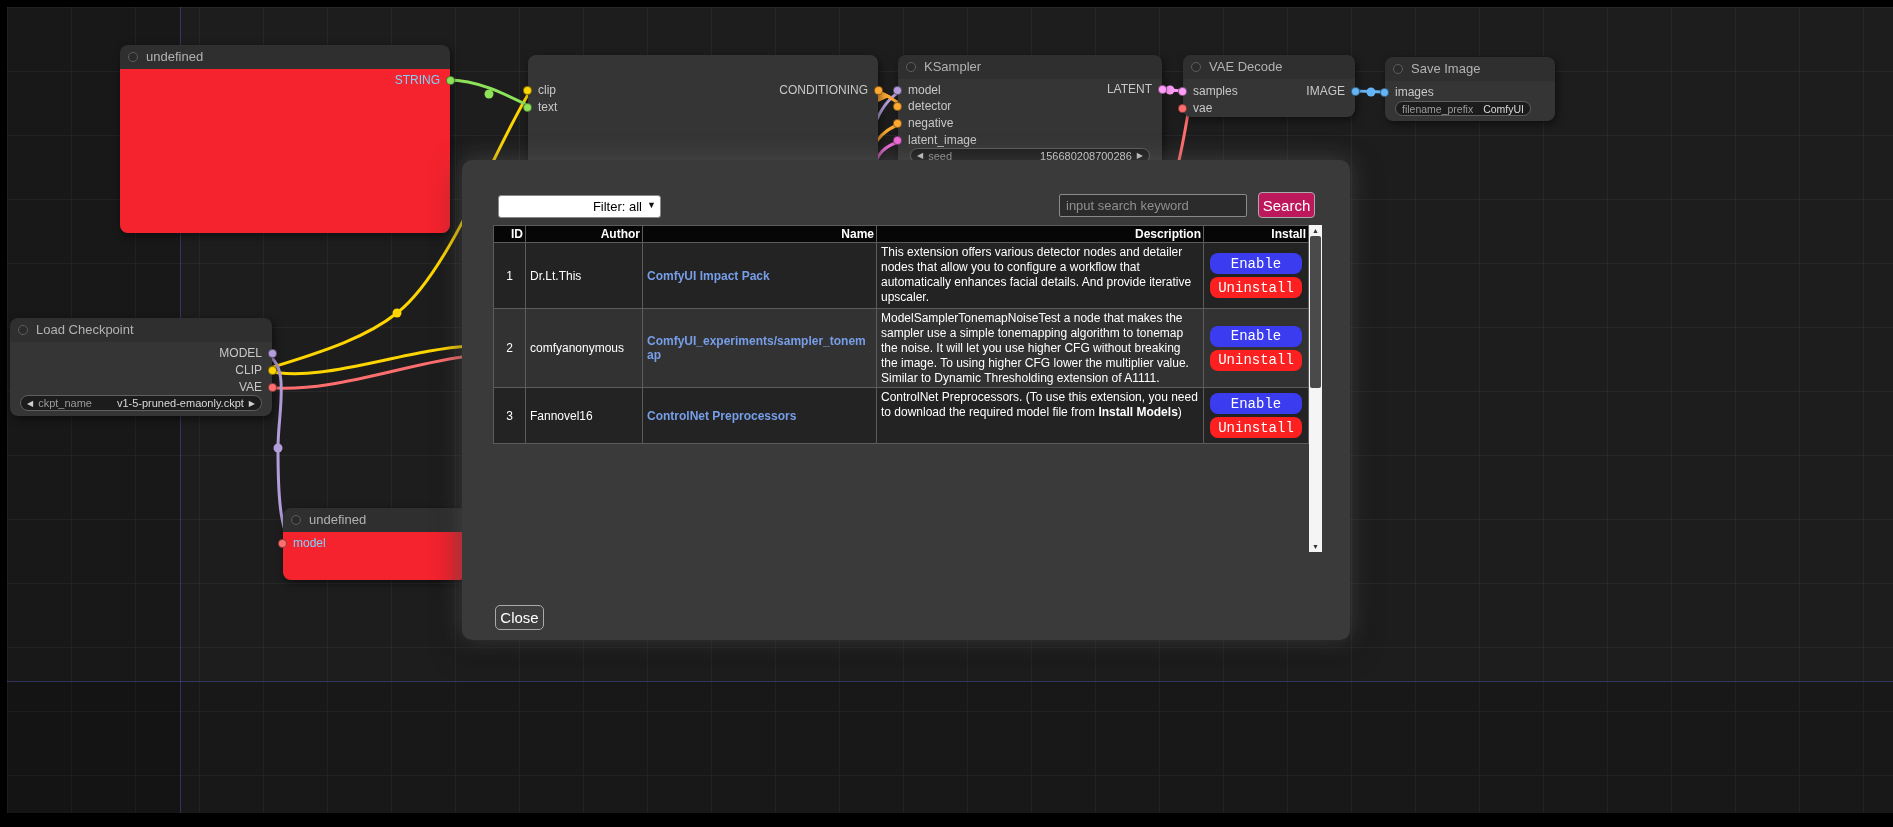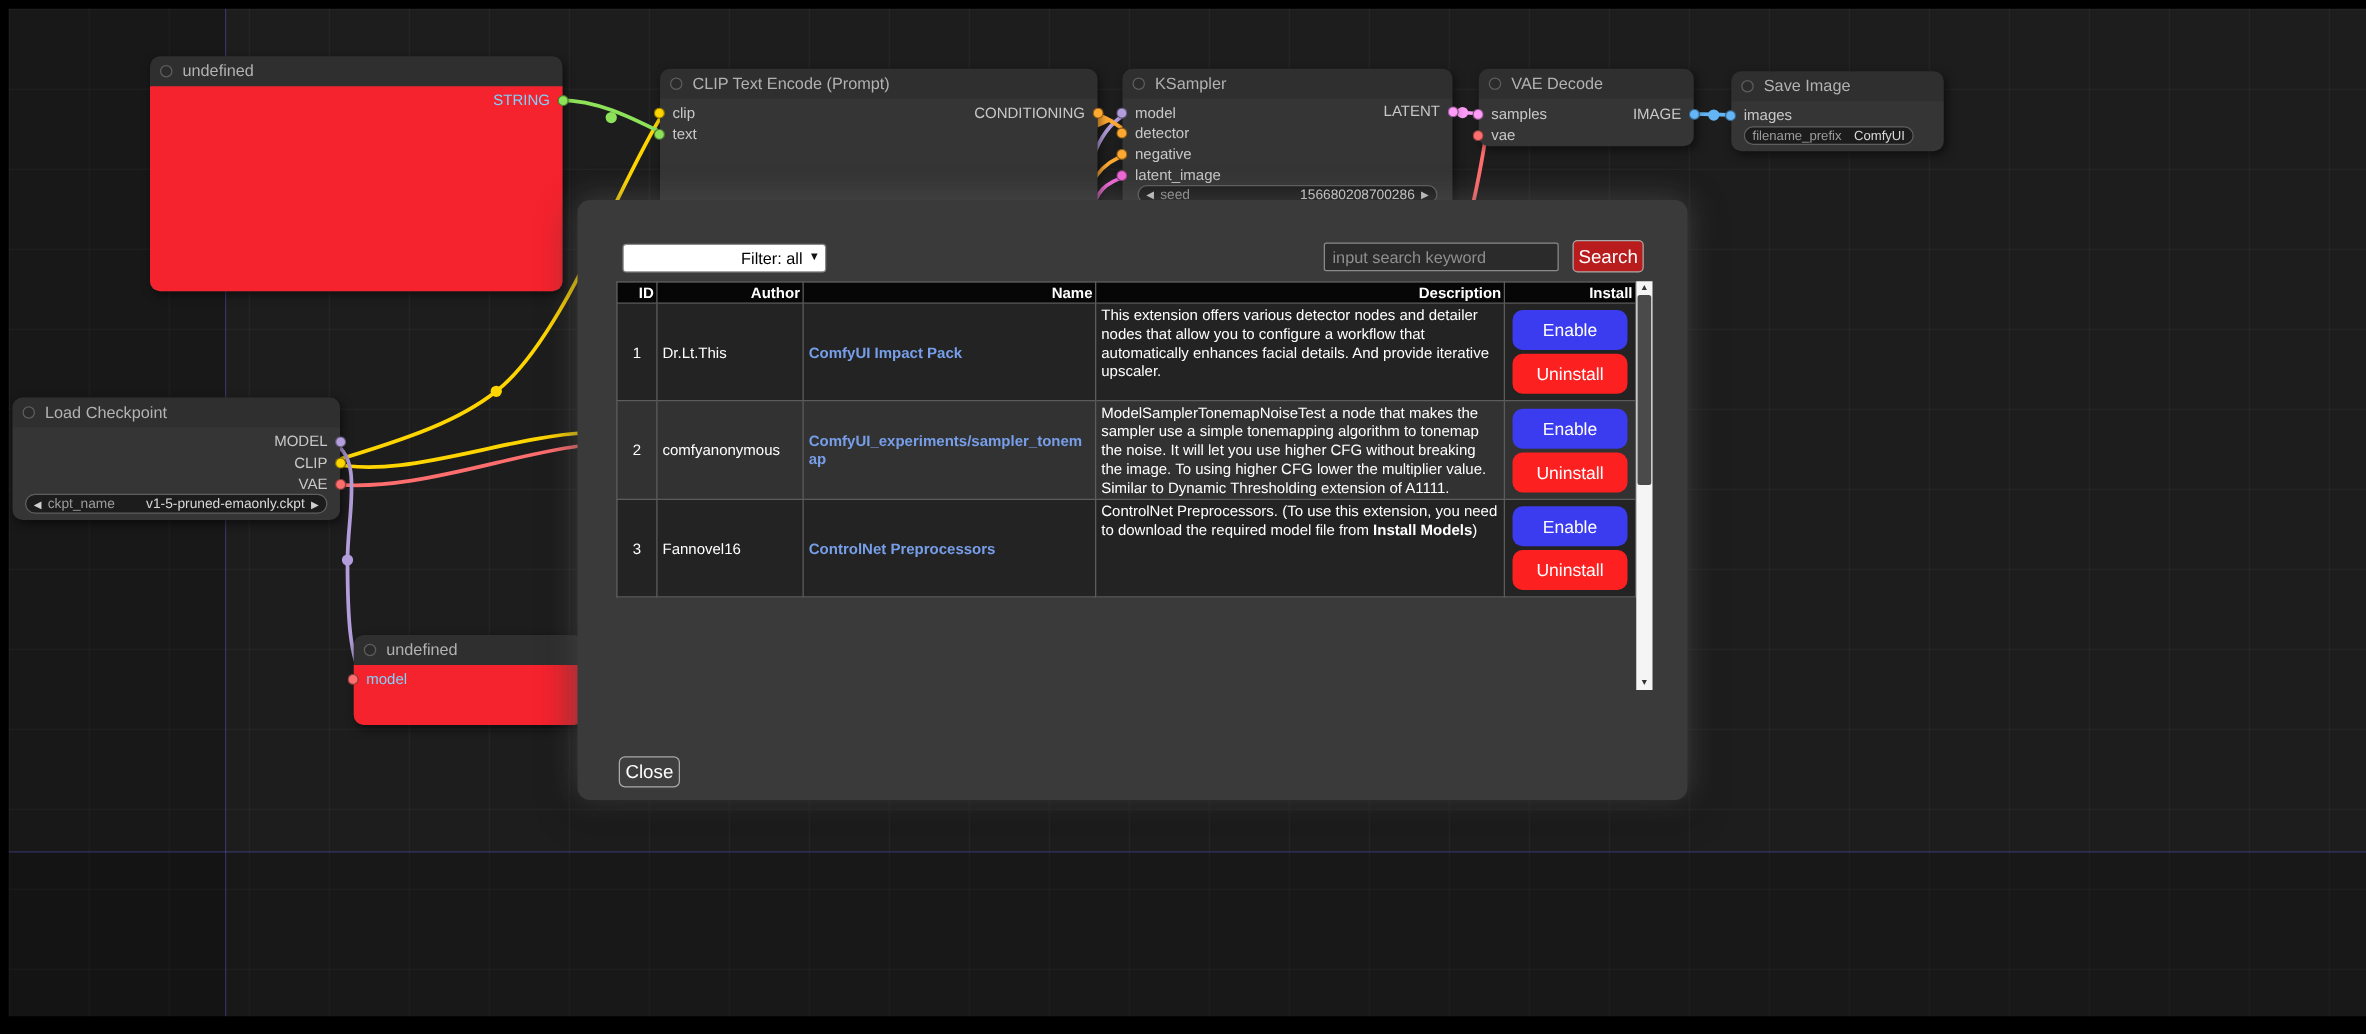--- a/index.html
+++ b/index.html
@@ -72,43 +72,43 @@
     font-family:"Liberation Sans",sans-serif; background:#fff; color:#000;
     border:1px solid #888; border-radius:3px; appearance:none;
     -webkit-appearance:none; padding:0 18px 0 6px;text-align:right; }
   .filter-caret { position:absolute; right:5px; top:5px; font-size:9px; color:#111;
     pointer-events:none; }
   #search-input { position:absolute; left:597px; top:34px; width:188px; height:23px;
     background:#2b2b2b; border:1px solid #8a8a8a; border-radius:2px; color:#ccc;
     font-size:13px; padding:0 6px; font-family:"Liberation Sans",sans-serif; }
   #search-input::placeholder { color:#8f8f8f; }
   #search-btn { position:absolute; left:796px; top:32px; width:57px; height:26px;
-    background:#b91c1c; border:1px solid #aaa; border-radius:4px; color:#fff;
+    background:#be185d; border:1px solid #aaa; border-radius:4px; color:#fff;
     font-size:15px; font-family:"Liberation Sans",sans-serif; cursor:pointer; }
   #close-btn { position:absolute; left:33px; top:445px; width:49px; height:25px;
     background:#3f3f3f; border:1px solid #aaa; border-radius:5px; color:#fff;
     font-size:15px; font-family:"Liberation Sans",sans-serif; cursor:pointer; }
 
   #ext-table { position:absolute; left:31px; top:65px; width:815px;
     border-collapse:collapse; table-layout:fixed; color:#fff; }
   #ext-table th, #ext-table td { border:1px solid #5c5c5c; }
   #ext-table th { background:#060606; font-size:12px; font-weight:bold;
     height:17px; padding:0 2px;text-align:right; }
   #ext-table td { font-size:12px; padding:2px 4px; vertical-align:middle; }
   tr.r-odd  { background:#232323; }
   tr.r-even { background:#323232; }
   tr.row1 { height:66px; } tr.row2 { height:74px; } tr.row3 { height:56px; }
   .c-id { text-align:center; }
   .c-desc { vertical-align:top !important; font-size:11.8px; line-height:1.24; }
   .ext-link { color:var(--link-name-blue); font-weight:bold; text-decoration:none;
     font-size:12px; word-break:break-word; }
   .c-install { text-align:center; }
-  .btn-enable, .btn-uninstall { display:block; width:92px; height:32px;
+  .btn-enable, .btn-uninstall { display:block; width:92px; height:21px;
     margin:3px auto; border:none; border-radius:8px; color:#fff; font-size:14px;
-    font-family:Liberation Sans, sans-serif; cursor:pointer; line-height:20px; }
+    font-family:Liberation Mono, monospace; cursor:pointer; line-height:20px; }
   .btn-enable { background:var(--enable-blue); }
   .btn-uninstall { background:var(--uninstall-red); }
 
   .scrollstrip { position:absolute; left:847px; top:65px; width:13px; height:327px;
     background:#f5f5f5; }
   .scroll-up { position:absolute; top:0; left:0; width:13px; height:11px;
     color:#333; font-size:7px; text-align:center; line-height:11px; }
   .scroll-thumb { position:absolute; top:11px; left:1px; width:11px; height:152px;
     background:#4a4a4a; border-radius:2px; }
   .scroll-down { position:absolute; bottom:0; left:0; width:13px; height:11px;
@@ -150,24 +150,20 @@
     <span>undefined</span>
   </div>
   <div class="red-body"></div>
   <div class="slot out" style="top:28px">
     <span class="slbl white">STRING</span>
     <span class="sdot dot-string"></span>
   </div>
 </div>
 
 <div class="node" style="left:528px;top:55px;width:350px;height:160px">
-  <div class="node-title">
-    <span class="tdot"></span>
-    <span>CLIP Text Encode (Prompt)</span>
-  </div>
   <div class="slot in" style="top:28px">
     <span class="sdot dot-clip"></span>
     <span class="slbl">clip</span>
   </div>
   <div class="slot in" style="top:45px">
     <span class="sdot dot-string"></span>
     <span class="slbl">text</span>
   </div>
   <div class="slot out" style="top:28px">
     <span class="slbl">CONDITIONING</span>

